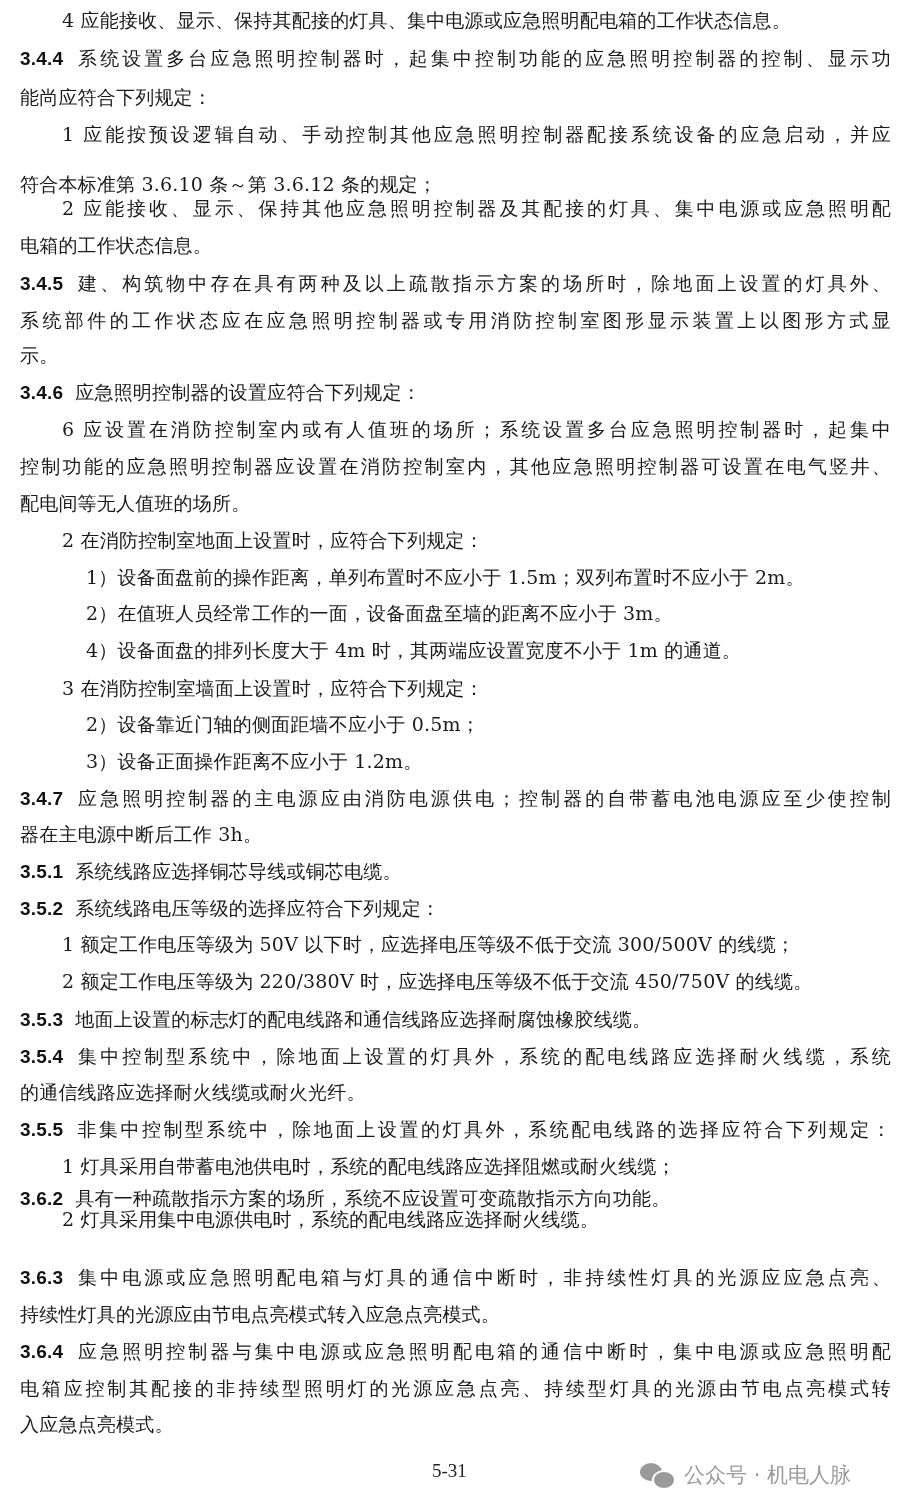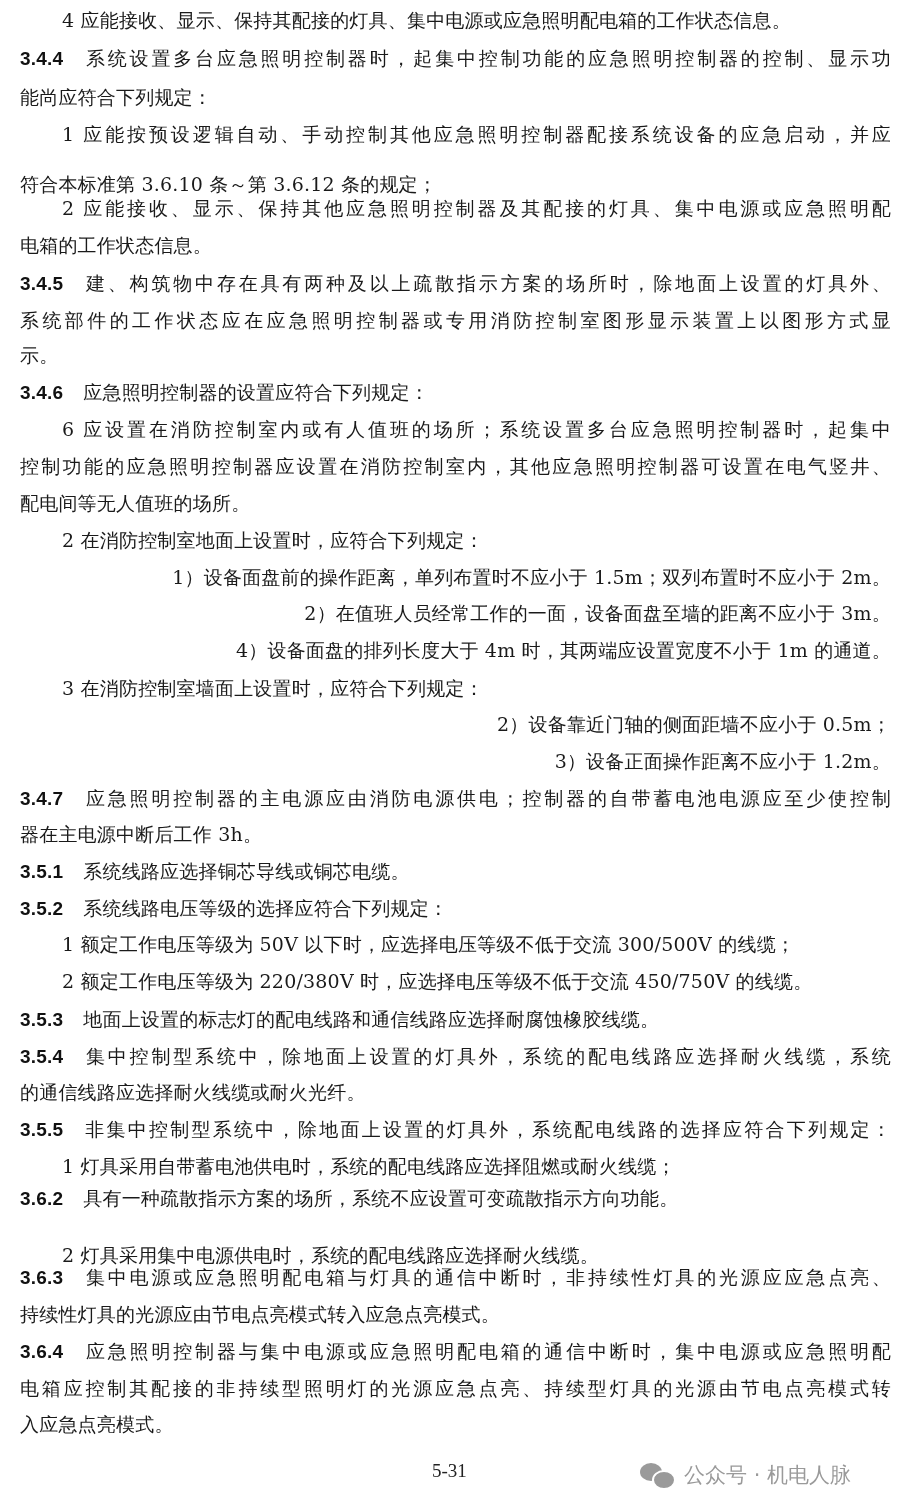--- a/index.html
+++ b/index.html
@@ -2,23 +2,23 @@
 <html><head>
 <meta charset="utf-8">
 <style>
   html, body { margin:0; padding:0; background:#ffffff; }
   body { width:921px; height:1507px; position:relative; overflow:hidden;
          font-family:"DejaVu Serif", "Liberation Serif", serif; color:#1a1a1a; }
   .line { position:absolute; left:20px; right:30px; height:30px; line-height:30px;
           font-size:19px; white-space:nowrap; letter-spacing:0.2px; }
   .line.j { text-align:justify; text-align-last:justify; }
   .num { font-family:"Liberation Sans", "DejaVu Sans", sans-serif; font-weight:bold;
-         font-size:19px; margin-right:20px; color:#111; }
+         font-size:19px; margin-right:12px; color:#111; }
   .ind1 { left:62px; }
-  .ind2 { left:86px;text-align:right; }
+  .ind2 { left:86px; }
   .page-no { position:absolute; left:432px; top:1460px; font-size:19px;
              font-family:"Liberation Serif", serif; color:#222; }
   .wm { position:absolute; left:640px; top:1455px; height:34px; display:flex; align-items:flex-end;
         color:#9a9a9a; font-family:"DejaVu Sans", sans-serif; font-size:21px; }
   .wm .icon { width:36px; height:28px; position:relative; margin-right:8px; }
   .wm .b1 { position:absolute; left:0; top:2px; width:22px; height:18px; border-radius:50%; background:#9a9a9a; }
   .wm .b2 { position:absolute; left:12px; top:9px; width:20px; height:16px; border-radius:50%; background:#9a9a9a; border:2px solid #fff; }
 </style>
 </head>
 <body>
@@ -55,21 +55,21 @@
   <div class="line" style="top:856px"><span class="num">3.5.1</span><span>系统线路应选择铜芯导线或铜芯电缆。</span></div>
   <div class="line" style="top:893px"><span class="num">3.5.2</span><span>系统线路电压等级的选择应符合下列规定：</span></div>
   <div class="line ind1" style="top:929px"><span>1 额定工作电压等级为 50V 以下时，应选择电压等级不低于交流 300/500V 的线缆；</span></div>
   <div class="line ind1" style="top:966px"><span>2 额定工作电压等级为 220/380V 时，应选择电压等级不低于交流 450/750V 的线缆。</span></div>
 
   <div class="line" style="top:1004px"><span class="num">3.5.3</span><span>地面上设置的标志灯的配电线路和通信线路应选择耐腐蚀橡胶线缆。</span></div>
   <div class="line j" style="top:1041px"><span class="num">3.5.4</span><span>集中控制型系统中，除地面上设置的灯具外，系统的配电线路应选择耐火线缆，系统</span></div>
   <div class="line" style="top:1077px"><span>的通信线路应选择耐火线缆或耐火光纤。</span></div>
   <div class="line j" style="top:1114px"><span class="num">3.5.5</span><span>非集中控制型系统中，除地面上设置的灯具外，系统配电线路的选择应符合下列规定：</span></div>
   <div class="line ind1" style="top:1151px"><span>1 灯具采用自带蓄电池供电时，系统的配电线路应选择阻燃或耐火线缆；</span></div>
-  <div class="line ind1" style="top:1240px"><span>2 灯具采用集中电源供电时，系统的配电线路应选择耐火线缆。</span></div>
+  <div class="line ind1" style="top:1204px"><span>2 灯具采用集中电源供电时，系统的配电线路应选择耐火线缆。</span></div>
 
   <div class="line" style="top:1183px"><span class="num">3.6.2</span><span>具有一种疏散指示方案的场所，系统不应设置可变疏散指示方向功能。</span></div>
   <div class="line j" style="top:1262px"><span class="num">3.6.3</span><span>集中电源或应急照明配电箱与灯具的通信中断时，非持续性灯具的光源应应急点亮、</span></div>
   <div class="line" style="top:1299px"><span>持续性灯具的光源应由节电点亮模式转入应急点亮模式。</span></div>
   <div class="line j" style="top:1336px"><span class="num">3.6.4</span><span>应急照明控制器与集中电源或应急照明配电箱的通信中断时，集中电源或应急照明配</span></div>
   <div class="line j" style="top:1373px"><span>电箱应控制其配接的非持续型照明灯的光源应急点亮、持续型灯具的光源由节电点亮模式转</span></div>
   <div class="line" style="top:1409px"><span>入应急点亮模式。</span></div>
 
   <div class="page-no">5-31</div>
 

